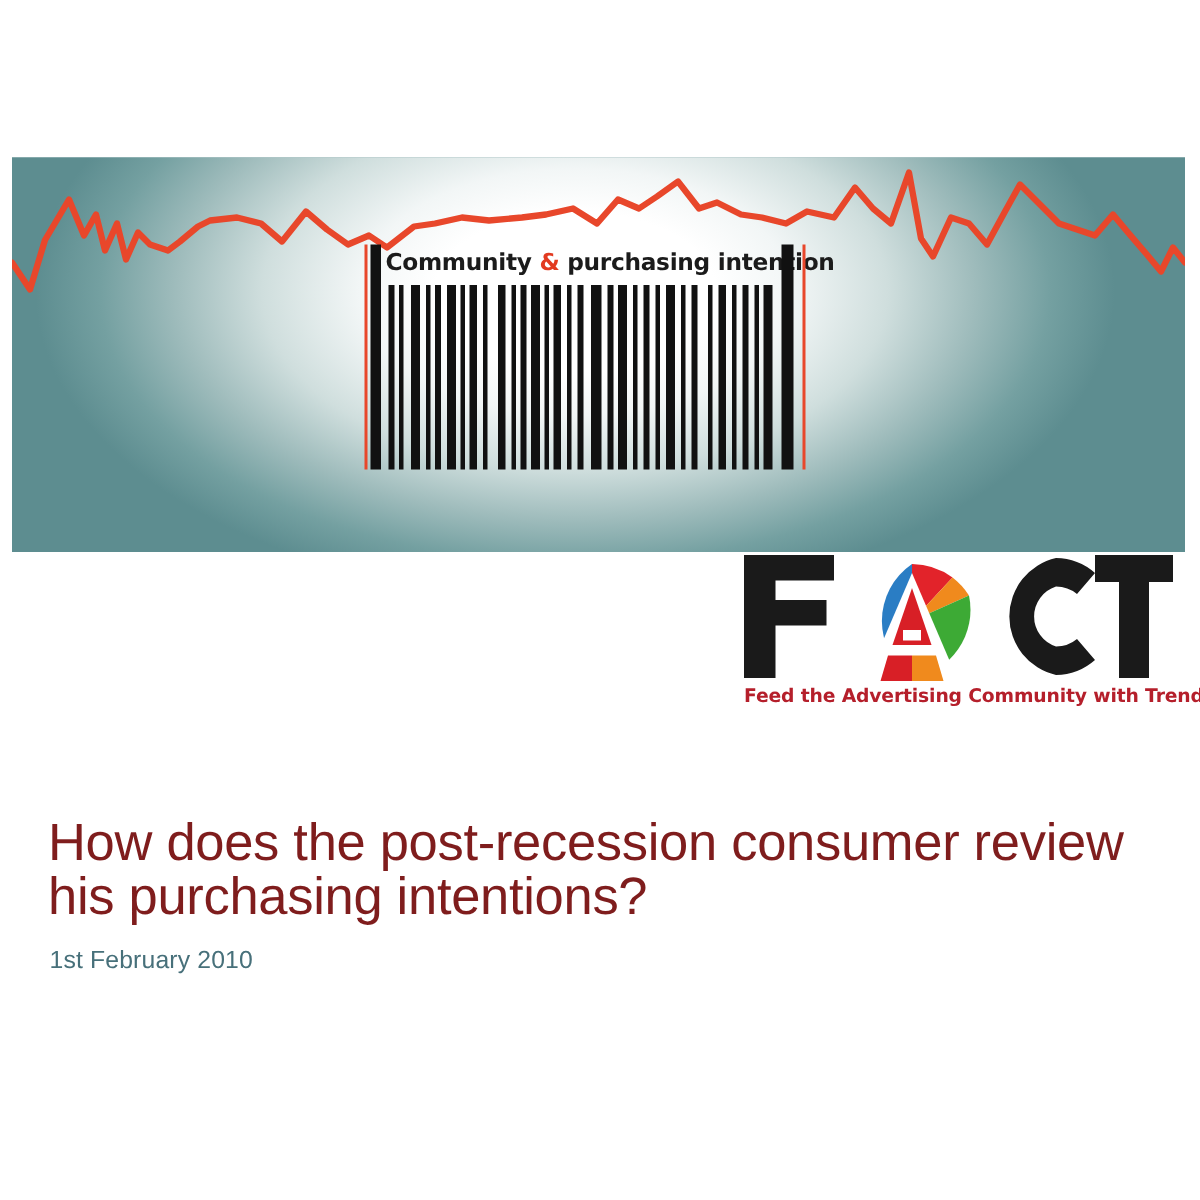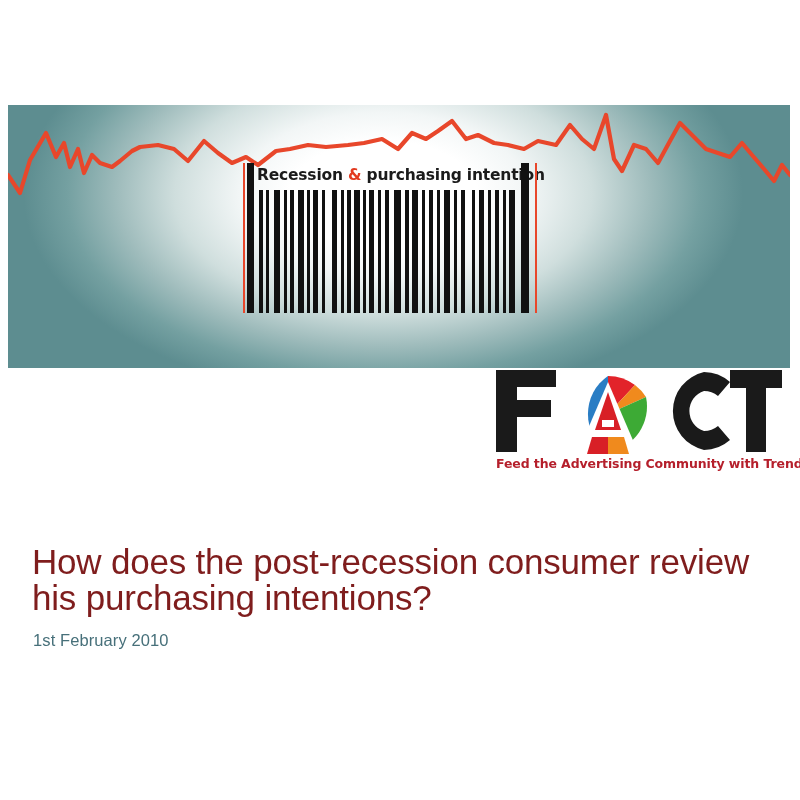--- a/index.html
+++ b/index.html
@@ -147,21 +147,21 @@
         210,48 224,58 238,52 250,60 268,46 282,44 300,40 318,42 340,40
         356,38 374,34 390,44 404,28 418,34 430,26 444,16 458,34 470,30
         486,38 500,40 516,44 530,36 548,40 562,20 574,34 586,44 598,10
         606,54 614,66 626,40 638,44 650,58 662,36 672,18 684,30 698,44
         710,48 722,52 734,38 744,50 756,64 766,76 774,60 782,70
       "></polyline>
   </svg>
 
   <div class="barcode">
 
-    <div class="barcode-title"><span>Recession </span><span class="amp">&amp;</span><span> purchasing intention</span></div>
+    <div class="barcode-title"><span>Community </span><span class="amp">&amp;</span><span> purchasing intention</span></div>
 
     <div class="bars">
       <span class="bar red" style="left:0px;"></span>
       <span class="bar" style="left:4px;  width:7px;"></span>
       <span class="bar short" style="left:16px; width:4px;"></span>
       <span class="bar short" style="left:23px; width:3px;"></span>
       <span class="bar short" style="left:31px; width:6px;"></span>
       <span class="bar short" style="left:41px; width:3px;"></span>
       <span class="bar short" style="left:47px; width:4px;"></span>
       <span class="bar short" style="left:55px; width:6px;"></span>

